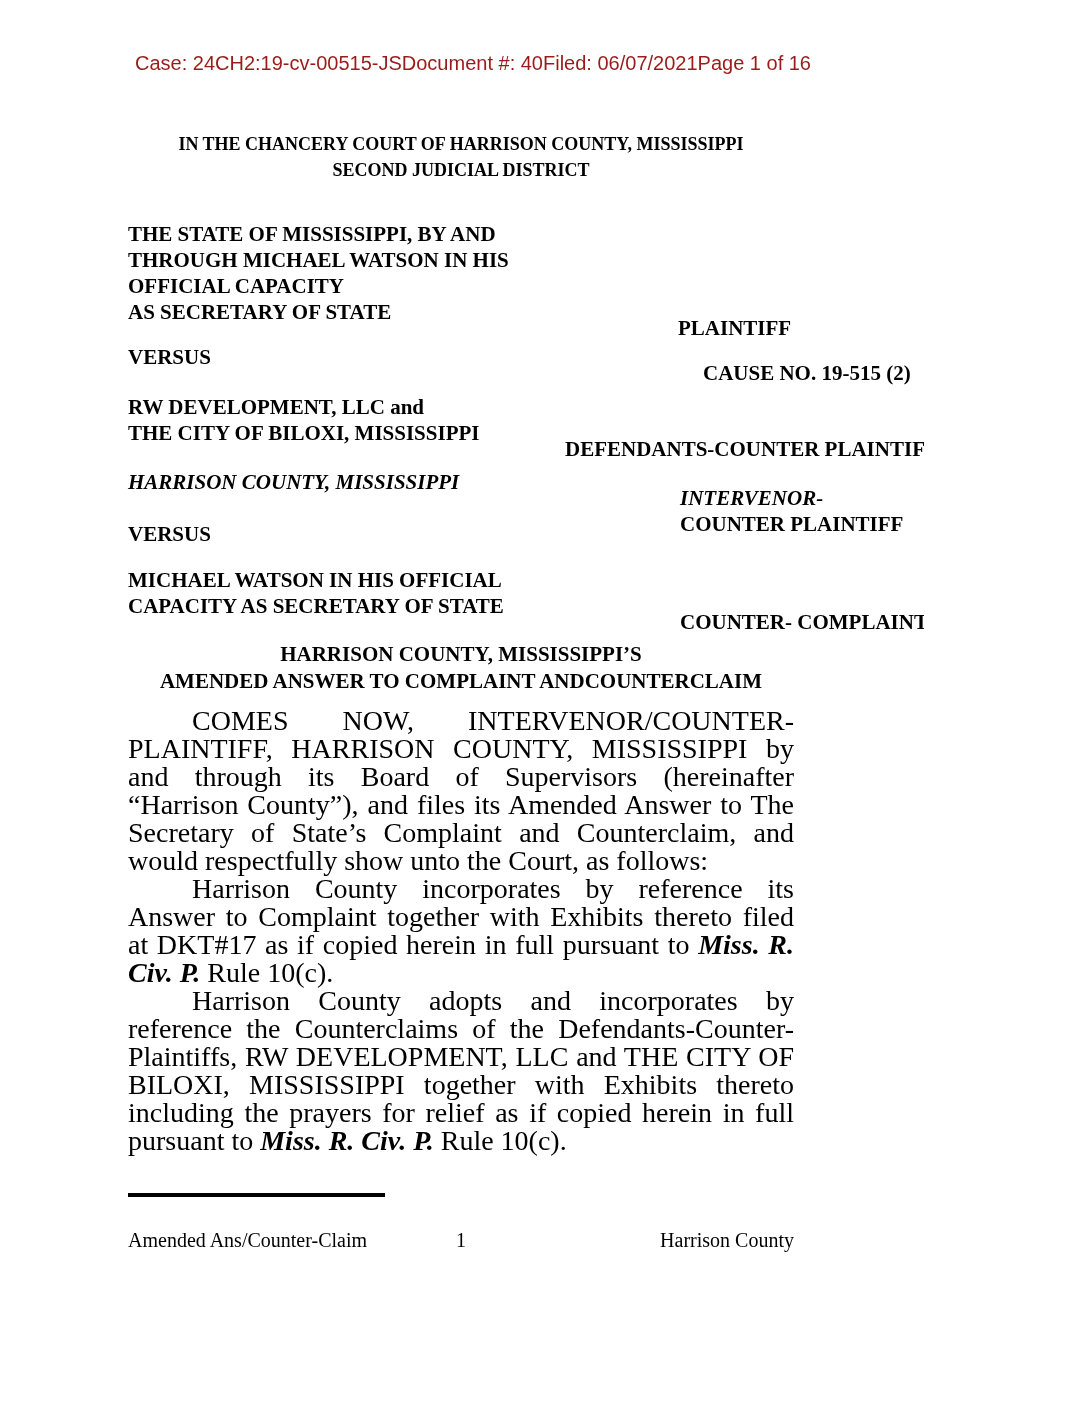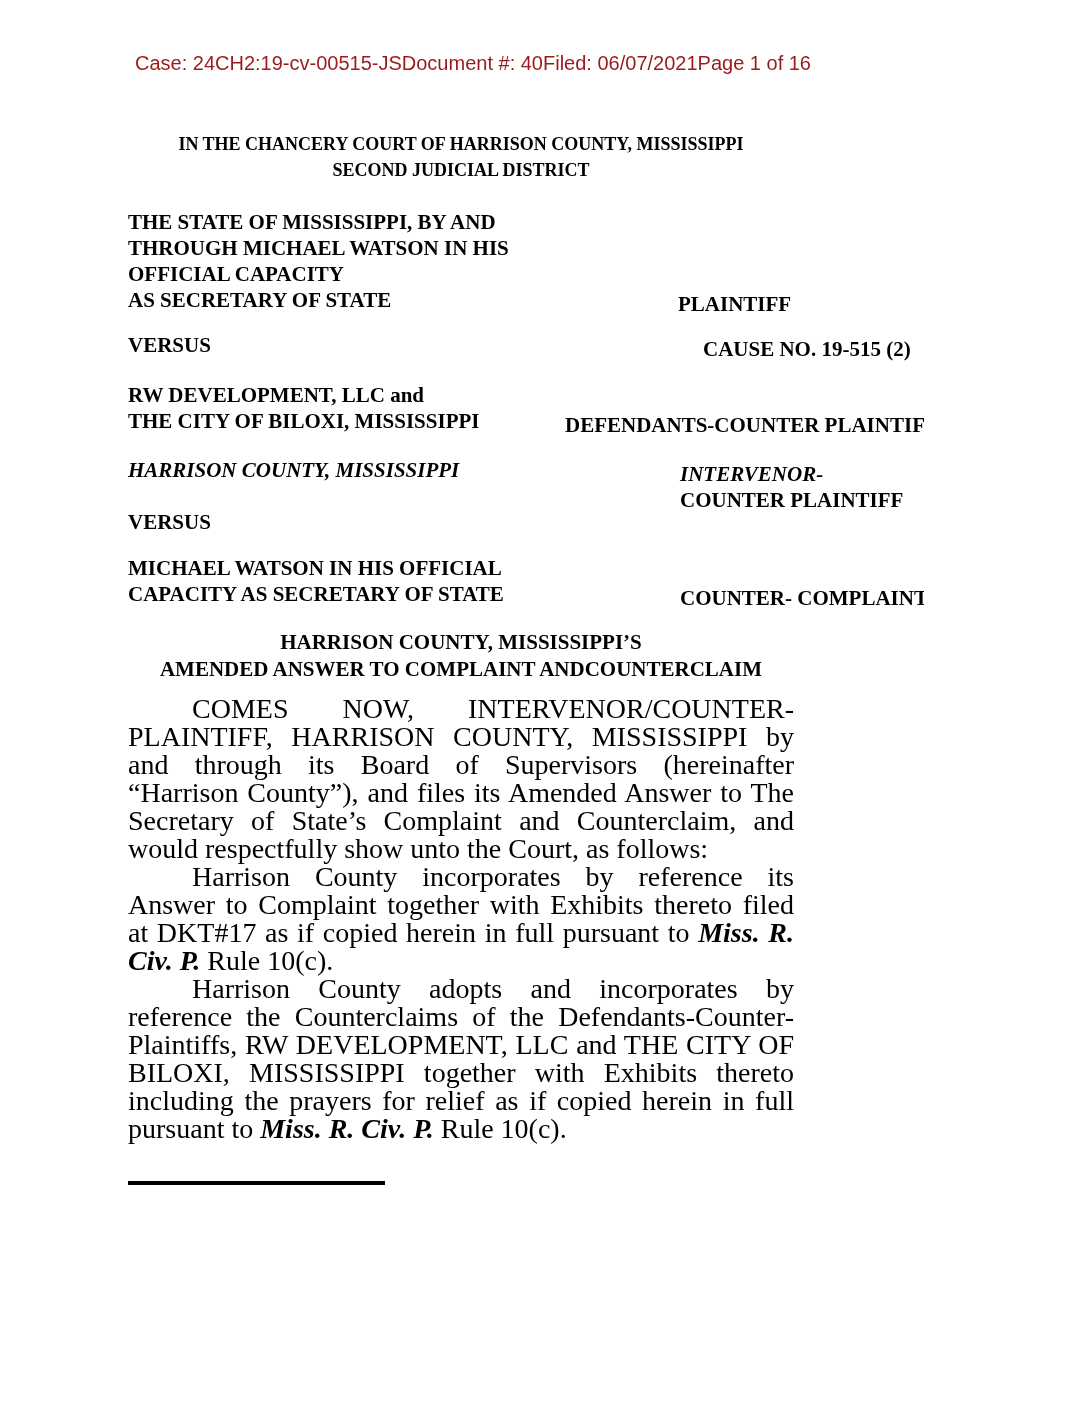--- a/index.html
+++ b/index.html
@@ -27,31 +27,31 @@
   
   .court-title {
     margin-top: 56px;
     text-align: center;
     font-weight: bold;
     font-size: 18px;
     line-height: 26px;
   }
   
   .caption {
-    margin-top: 26px;
+    margin-top: 38px;
     font-weight: bold;
     font-size: 21px;
   }
   .cap-line {
     position: relative;
     height: 26px;
     line-height: 26px;
     white-space: nowrap;
   }
-  .cap-role { position: absolute; top: 4px; }
+  .cap-role { position: absolute; top: 16px; }
   .pos-550 { left: 550px; }
   .pos-575 { left: 575px; }
   .pos-437 { left: 437px; }
   .pos-552 { left: 552px; }
   .gap19 { margin-top: 19px; }
   .gap20 { margin-top: 20px; }
   .gap23 { margin-top: 23px; font-style: italic; }
   .gap24 { margin-top: 24px; }
   
   .doc-heading {
@@ -150,14 +150,19 @@
   </div>
 
   <div class="body-text">
     <p>COMES NOW, INTERVENOR/COUNTER-PLAINTIFF, HARRISON COUNTY, MISSISSIPPI by and through its Board of Supervisors (hereinafter “Harrison County”), and files its Amended Answer to The Secretary of State’s Complaint and Counterclaim, and would respectfully show unto the Court, as follows:</p>
     <p><span>Harrison County incorporates by reference its Answer to Complaint together with Exhibits thereto filed at DKT#17 as if copied herein in full pursuant to </span><span class="cite">Miss. R. Civ. P.</span><span> Rule 10(c).</span></p>
     <p><span>Harrison County adopts and incorporates by reference the Counterclaims of the Defendants-Counter-Plaintiffs, RW DEVELOPMENT, LLC and THE CITY OF BILOXI, MISSISSIPPI together with Exhibits thereto including the prayers for relief as if copied herein in full pursuant to </span><span class="cite">Miss. R. Civ. P.</span><span> Rule 10(c).</span></p>
   </div>
 
   <div class="footnote-line"></div>
 
+  <div class="footer">
+    <span class="f-left">Amended Ans/Counter-Claim</span>
+    <span class="f-center">1</span>
+    <span class="f-right">Harrison County</span>
+  </div>
 
 </div>
 
 </body></html>

